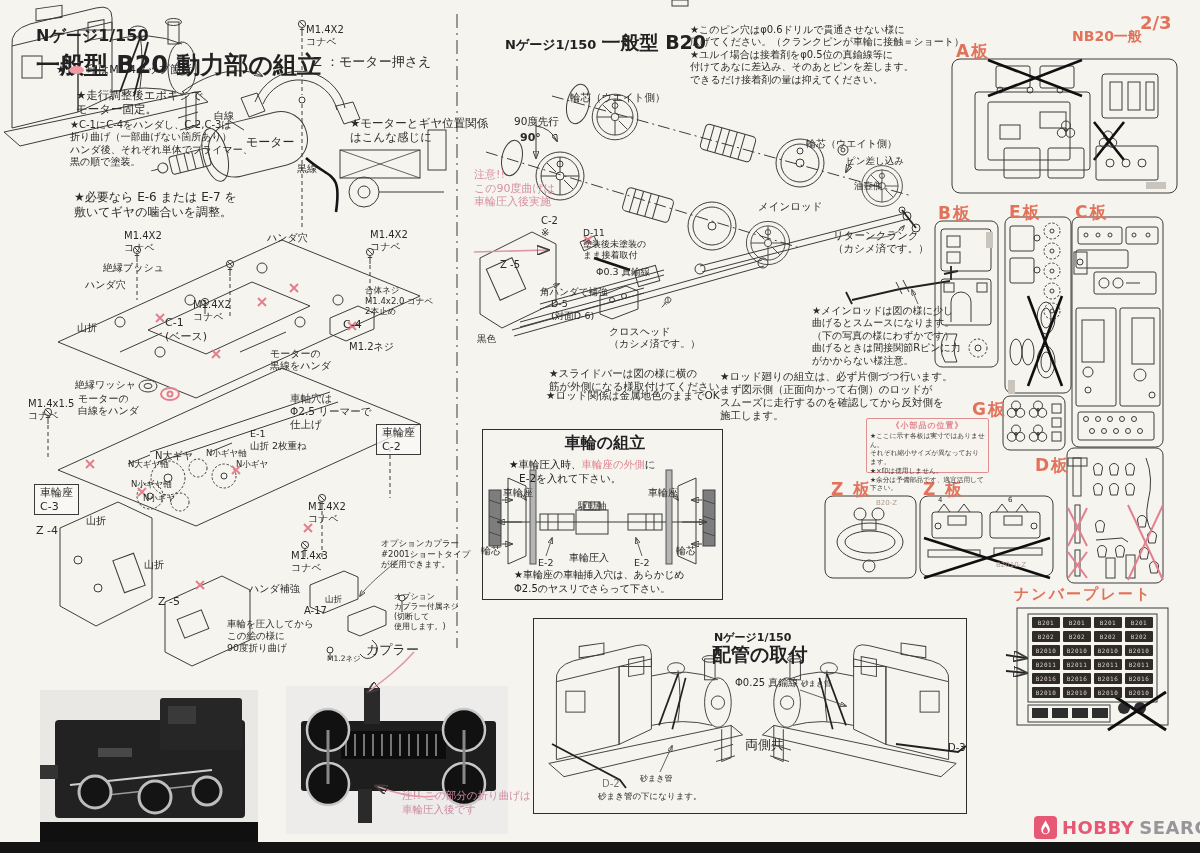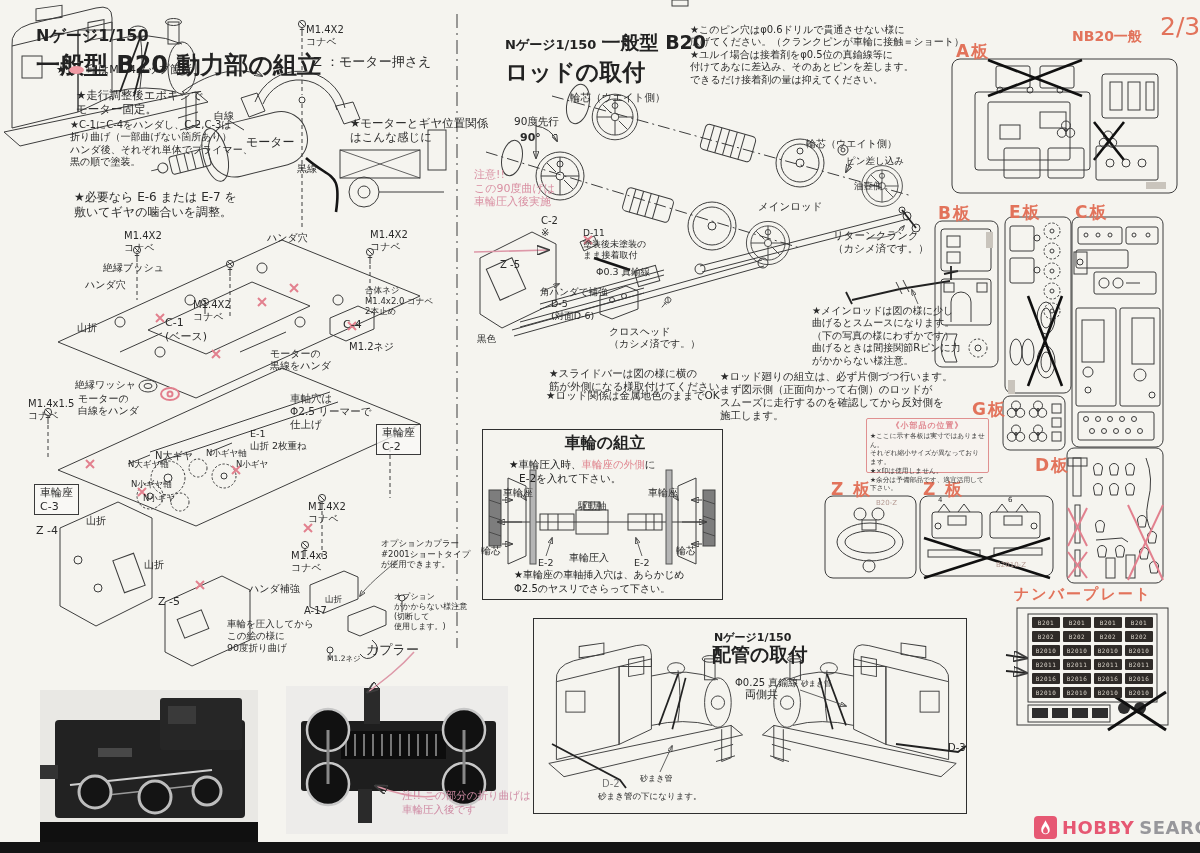--- a/index.html
+++ b/index.html
@@ -592,25 +592,24 @@
     <span>★</span>
     <span class="oval"></span>
     <span>印はM1.4タップ箇所</span>
   </div>
 
   <div class="block" style="left:505px;top:30px;">
     <div>
       <span class="t-sub" style="font-size:13px;">Nゲージ1/150</span>
       <span style="font-size:19px;font-weight:bold;">一般型 B20</span>
     </div>
-    <div style="font-size:23px;font-weight:bold;margin-top:1px;">ロッドの取付</div>
   </div>
 
   <div class="block salmon" style="left:1072px;top:28px;font-size:14px;font-weight:600;">NB20一般</div>
-  <div class="block salmon" style="left:1140px;top:12px;font-size:25px;font-weight:400;margin-left:20px;">2/3</div>
+  <div class="block salmon" style="left:1140px;top:12px;font-size:18px;font-weight:700;">2/3</div>
 
   <div class="board-label" style="left:956px;top:40px;">A板</div>
   <div class="board-label" style="left:938px;top:202px;">B板</div>
   <div class="board-label" style="left:1009px;top:201px;">E板</div>
   <div class="board-label" style="left:1075px;top:201px;">C板</div>
   <div class="board-label" style="left:972px;top:398px;">G板</div>
   <div class="board-label" style="left:1035px;top:454px;">D板</div>
   <div class="board-label" style="left:831px;top:478px;">Z 板</div>
   <div class="board-label" style="left:923px;top:478px;">Z 板</div>
   <div class="board-label" style="left:1014px;top:585px;font-size:15px;">ナンバープレート</div>
@@ -740,21 +739,21 @@
 コナベ</div>
       <div class="lbl" style="left: 144px; top: 559px;">山折</div>
       <div class="lbl" style="left: 249px; top: 583px;">ハンダ補強</div>
       <div class="lbl" style="left: 158px; top: 595px; font-size: 11px;">Z -5</div>
       <div class="lbl" style="left: 381px; top: 538px; font-size: 8.5px;">オプションカプラー
 #2001ショートタイプ
 が使用できます。</div>
       <div class="lbl" style="left: 325px; top: 594px; font-size: 8.5px;">山折</div>
       <div class="lbl" style="left: 304px; top: 605px; font-size: 10px;">A-17</div>
       <div class="lbl" style="left: 394px; top: 592px; font-size: 8px;">オプション
-がかからない様注意
+カプラー付属ネジ
 (切断して
 使用します。)</div>
       <div class="lbl" style="left: 227px; top: 618px; font-size: 9.5px;">車輪を圧入してから
 この絵の様に
 90度折り曲げ</div>
       <div class="lbl" style="left: 366px; top: 642px; font-size: 13px;">カプラー</div>
       <div class="lbl" style="left: 327px; top: 654px; font-size: 7.5px;">M1.2ネジ</div>
     </div>
   <div class="lblhost">
       <div class="lbl" style="left: 690px; top: 24px; font-size: 10px;">★このピン穴はφ0.6ドリルで貫通させない様に
@@ -806,21 +805,21 @@
       <div class="lbl" style="left: 578px; top: 500px; font-size: 9.5px;">駆動軸</div>
       <div class="lbl" style="left: 481px; top: 545px;">輪芯</div>
       <div class="lbl" style="left: 676px; top: 545px;">輪芯</div>
       <div class="lbl" style="left: 538px; top: 557px; font-size: 9.5px;">E-2</div>
       <div class="lbl" style="left: 634px; top: 557px; font-size: 9.5px;">E-2</div>
       <div class="lbl" style="left: 569px; top: 552px; font-size: 10px;">車輪圧入</div>
     </div>
   <div class="lblhost">
       <div class="lbl" style="left: 735px; top: 677px; font-size: 10px;">Φ0.25 真鍮線</div>
       <div class="lbl" style="left: 801px; top: 679px; font-size: 7.5px;">砂まき管</div>
-      <div class="lbl" style="left: 745px; top: 688px; font-size: 11px;">両側共</div>
+      <div class="lbl" style="left: 745px; top: 737px; font-size: 13px;">両側共</div>
       <div class="lbl gray" style="left: 602px; top: 778px; font-size: 10px;">D-2</div>
       <div class="lbl" style="left: 598px; top: 791px; font-size: 8.5px;">砂まき管の下になります。</div>
       <div class="lbl" style="left: 640px; top: 774px; font-size: 8px;">砂まき管</div>
       <div class="lbl" style="left: 948px; top: 742px; font-size: 10px;">D-3</div>
     </div>
   <div class="lblhost">
       <div class="lbl" style="left: 938px; top: 496px; font-size: 7px;">4</div>
       <div class="lbl" style="left: 1008px; top: 496px; font-size: 7px;">6</div>
       <div class="lbl stamp" style="left: 876px; top: 499px; font-size: 7px;">B20-Z</div>
       <div class="lbl stamp" style="left: 996px; top: 561px; font-size: 7px;">B2010-Z</div>

